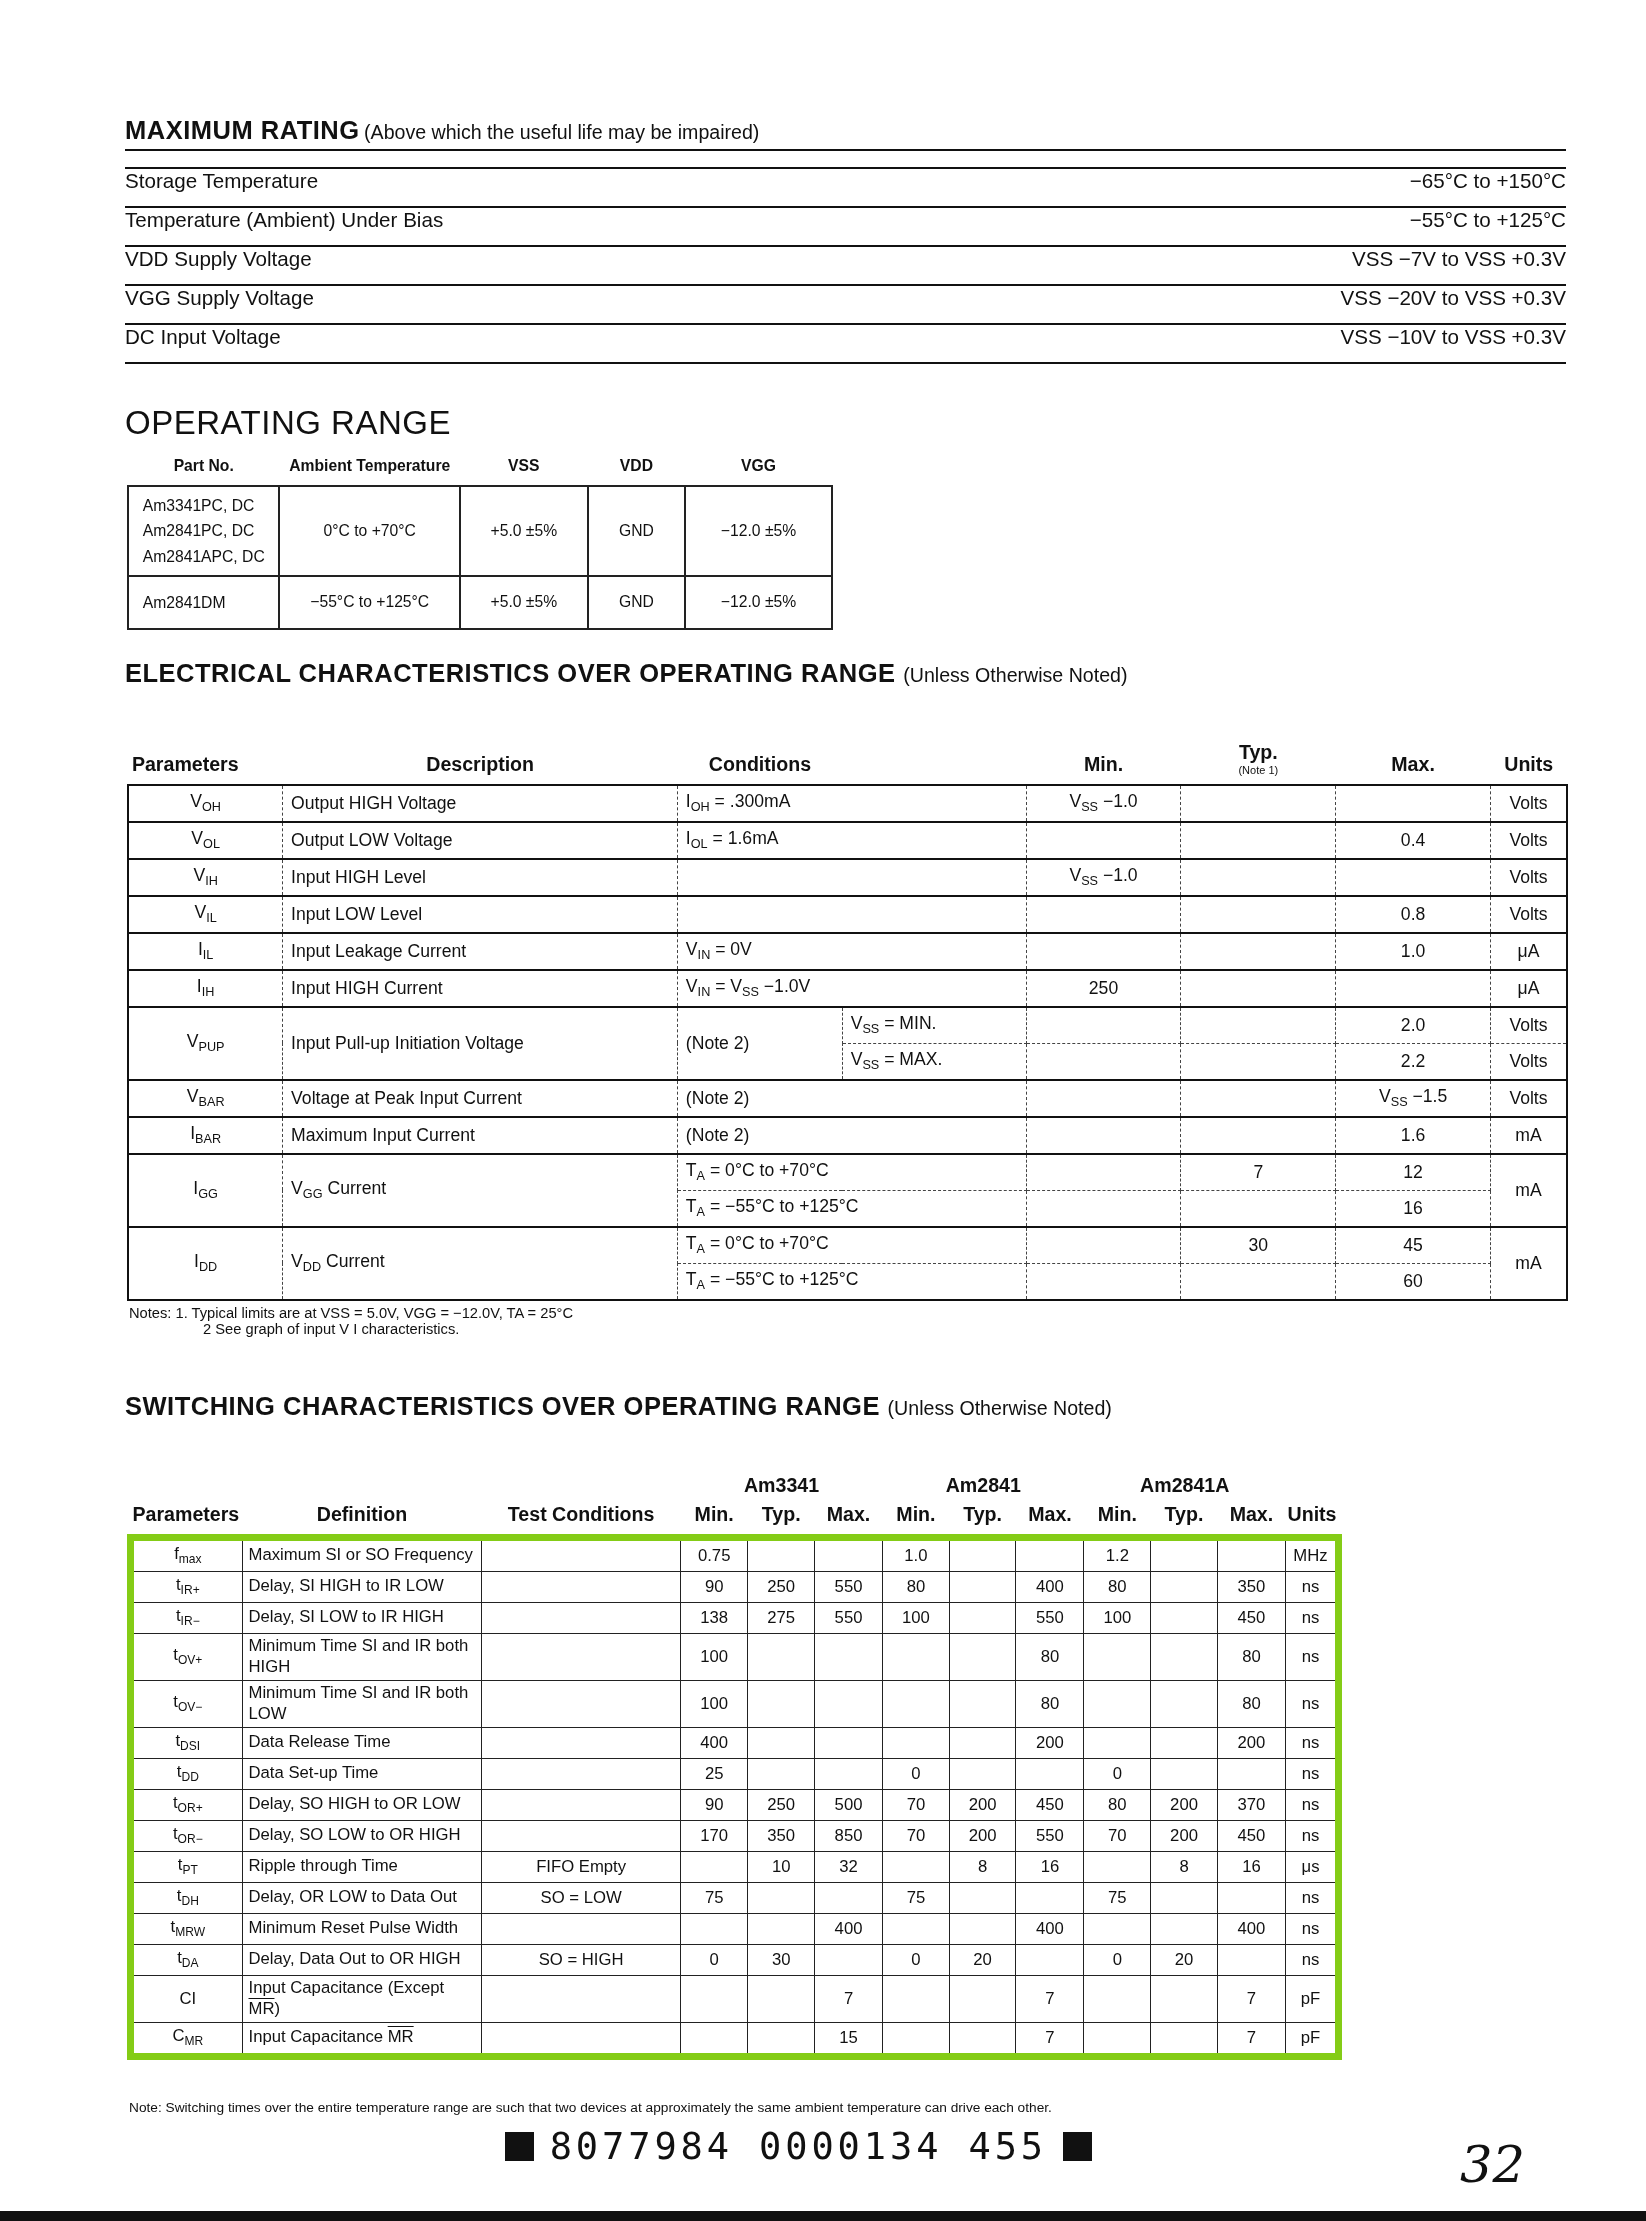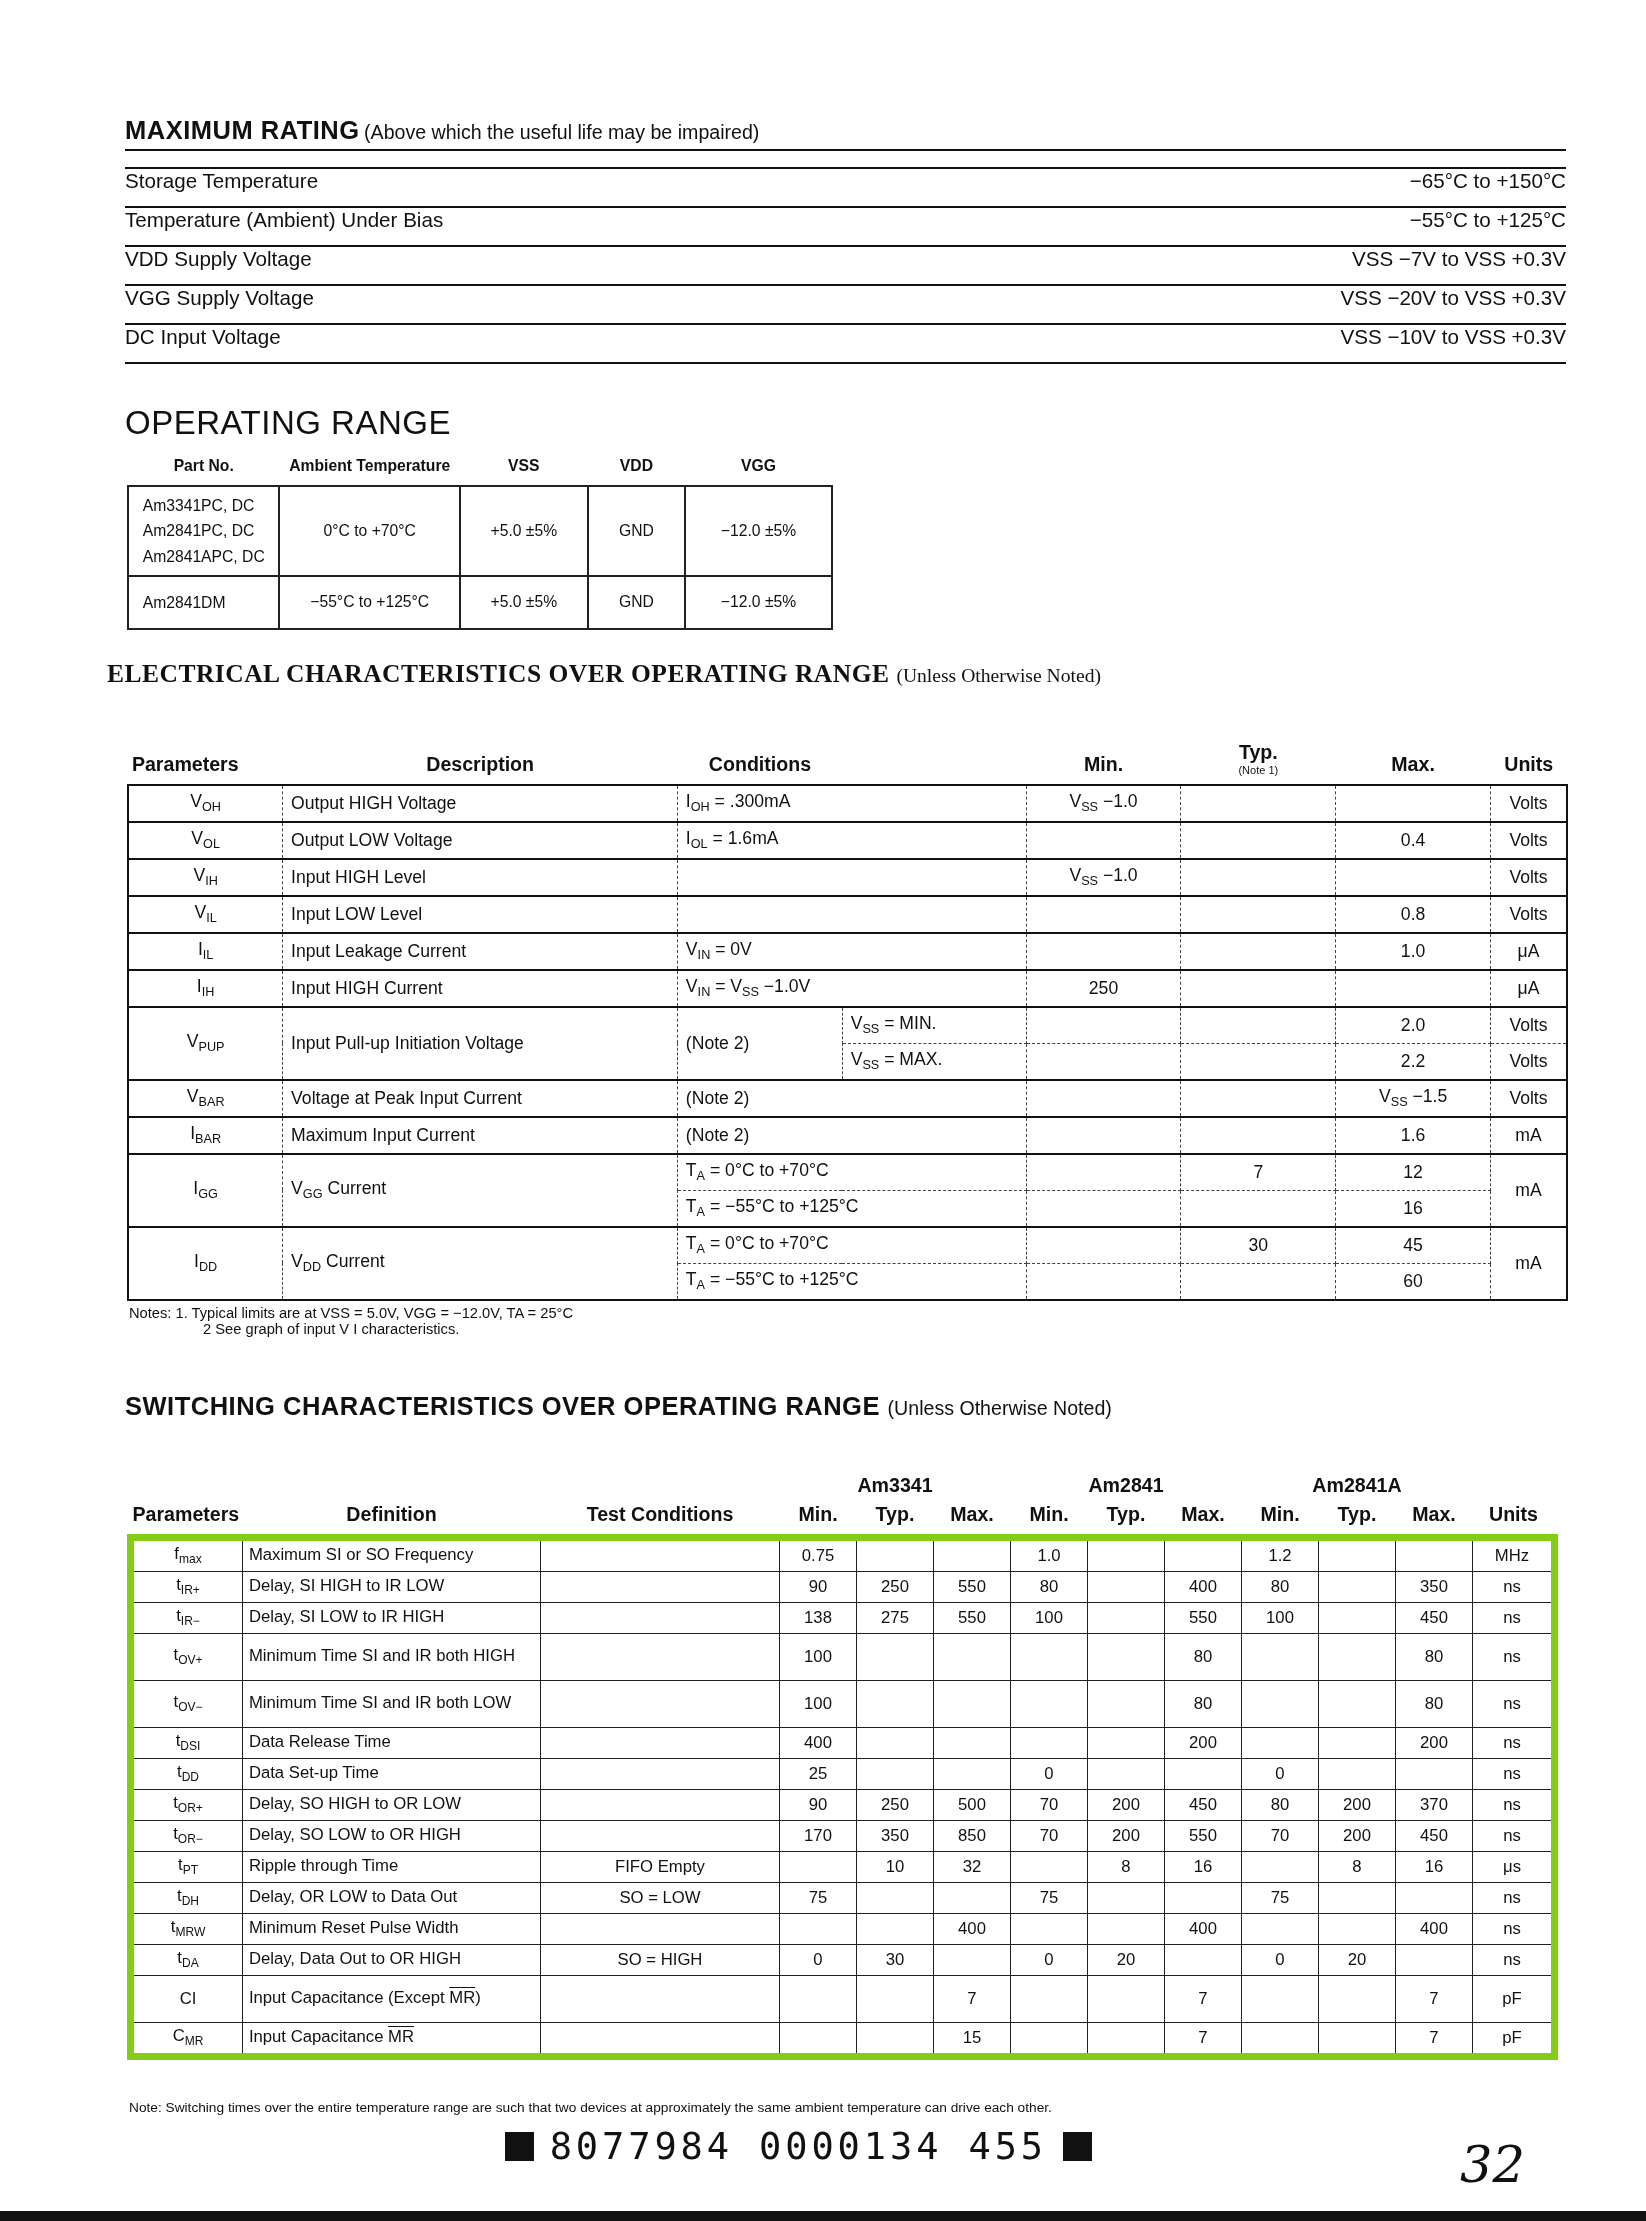--- a/index.html
+++ b/index.html
@@ -27,21 +27,21 @@
 
   
   #elec { left:127px; top:737px; width:1441px; font-size:17.6px; }
   #elec th { font-weight:bold; font-size:19.6px; padding:3.9px 3.9px 7.8px; vertical-align:bottom; }
   #elec td { border:1px dashed #444; height:35px; padding:0 7.8px; }
   #elec tr.b td { border-top:2px solid #111; }
   #elec td.c { text-align:center; }
   #elec tbody { border:2px solid #111;padding-left:12px; }
 
   
-  #sw { left:127px; top:1470px; width:1431px; font-size:16.7px; }
+  #sw { left:127px; top:1470px; width:1215px; font-size:16.7px; }
   #sw th { font-weight:bold; font-size:19.6px; padding:3.9px 2px 7.8px; }
   #sw th.dev { font-size:19.6px; padding-bottom:2px; }
   #sw td { border:1px solid #222; height:30px; padding:0 5.9px; text-align:center; }
   #sw td.def { text-align:left; line-height:20.6px; }
   #sw tbody { border:7px solid #84cc16;padding-left:28px; }
 
   .notes { font-size:14.7px; }
   #barcode { left:505px; top:2125px; font-family:"DejaVu Sans Mono", monospace; font-size:37px; letter-spacing:3.9px; display:flex; align-items:center; gap:15.7px; }
   .blk { width:29px; height:29px; background:#111; display:inline-block; }
   #pgnum { left:1460px; top:2135px; font-family:"DejaVu Serif", serif; font-size:51px; font-style:italic; }
@@ -105,21 +105,21 @@
           <div>Am2841DM</div>
         </td>
       <td>−55°C to +125°C</td>
       <td>+5.0 ±5%</td>
       <td>GND</td>
       <td>−12.0 ±5%</td>
     </tr>
   </tbody>
 </table>
 
-<div class="abs hdr" style="left:107px;top:659px;font-family:Liberation Serif, serif;">
+<div class="abs hdr" style="left:125px;top:659px;">
   <span>ELECTRICAL CHARACTERISTICS OVER OPERATING RANGE</span> <span class="sub">(Unless Otherwise Noted)</span>
 </div>
 <table id="elec" class="abs">
   <thead>
       <tr>
     <th style="width:147px;text-align:left">Parameters</th>
     <th style="width:387px">Description</th>
     <th style="width:157px">Conditions</th>
     <th style="width: 176px; color: transparent;" class="hidden-dup">Conditions</th>
     <th style="width:147px">Min.</th>

